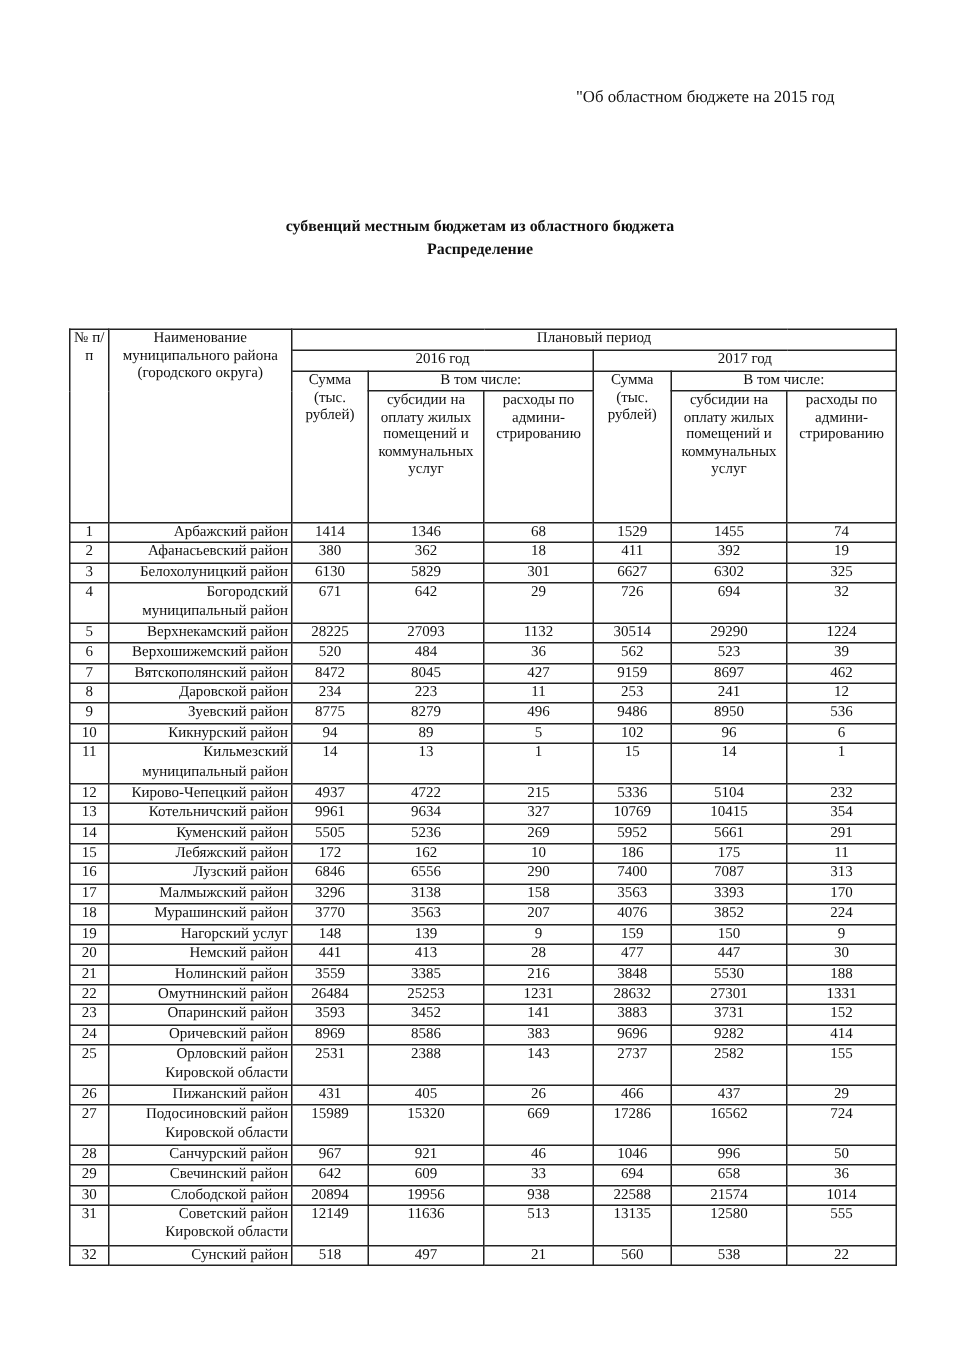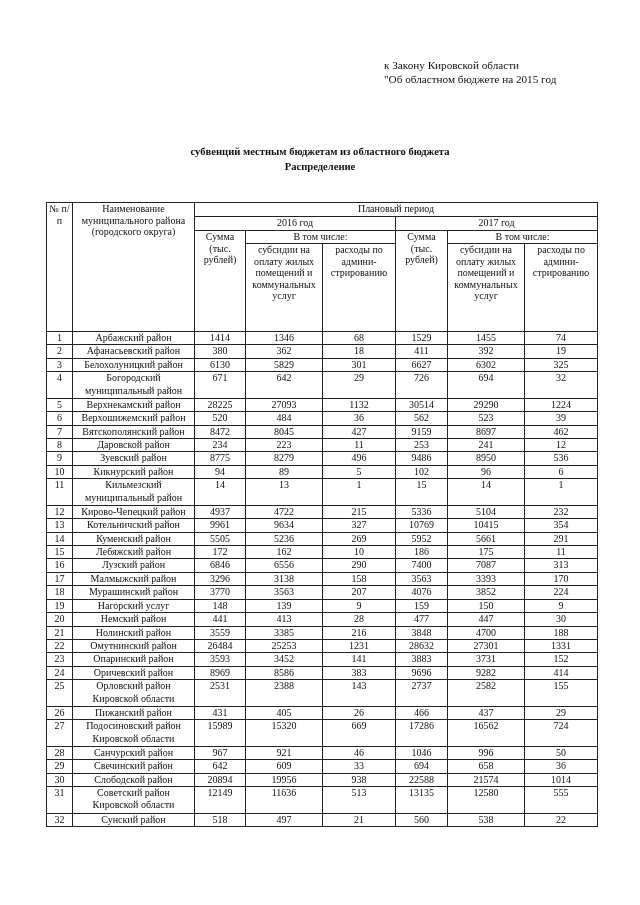--- a/index.html
+++ b/index.html
@@ -3,36 +3,35 @@
 <meta charset="utf-8">
 <style>
   html, body { margin:0; padding:0; background:#ffffff; }
   body { width:640px; height:905px; position:relative; overflow:hidden;
          font-family:"Liberation Serif", "DejaVu Serif", serif; color:#111; }
   .appendix { position:absolute; left:384px; top:58px; font-size:11.2px; line-height:14.2px; }
   .appendix div { white-space:nowrap; }
   .title { position:absolute; left:40px; width:560px; top:144px; text-align:center;
            font-weight:bold; font-size:10.6px; line-height:15.4px; }
   .title div { white-space:nowrap; }
-  table.grid { position:absolute; left:46px; top:202px; border-collapse:collapse;
+  table.grid { position:absolute; left:46px; top:219px; border-collapse:collapse;
                table-layout:fixed; width:551px; font-size:10px; }
   table.grid td, table.grid th { border:1px solid #222; padding:0 2px; font-weight:normal; }
   th { vertical-align:top; text-align:center; line-height:11.6px; }
   td { vertical-align:top; line-height:12.4px; }
   td.num { text-align:center; }
   td.idx { text-align:center; }
-  td.name { text-align:center; padding-left:3px; }
+  td.name { text-align:right; padding-left:3px; }
   tr.single td { height:12.4px; }
   tr.double td { height:25.6px; }
 </style>
 </head>
 <body>
 
 <div class="appendix">
-  <div>к Закону Кировской области</div>
   <div>"Об областном бюджете на 2015 год</div>
 </div>
 
 <div class="title">
   <div>субвенций местным бюджетам из областного бюджета</div>
   <div>Распределение</div>
 </div>
 
 <table class="grid">
   <colgroup>
@@ -269,21 +268,21 @@
         <td class="num">447</td>
         <td class="num">30</td>
       </tr>
       <tr class="single">
         <td class="idx">21</td>
         <td class="name">Нолинский район</td>
         <td class="num">3559</td>
         <td class="num">3385</td>
         <td class="num">216</td>
         <td class="num">3848</td>
-        <td class="num">4700</td>
+        <td class="num">5530</td>
         <td class="num">188</td>
       </tr>
       <tr class="single">
         <td class="idx">22</td>
         <td class="name">Омутнинский район</td>
         <td class="num">26484</td>
         <td class="num">25253</td>
         <td class="num">1231</td>
         <td class="num">28632</td>
         <td class="num">27301</td>

